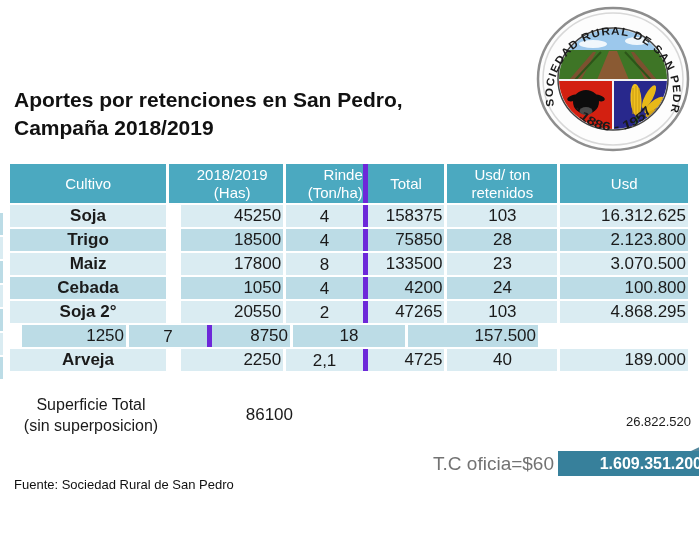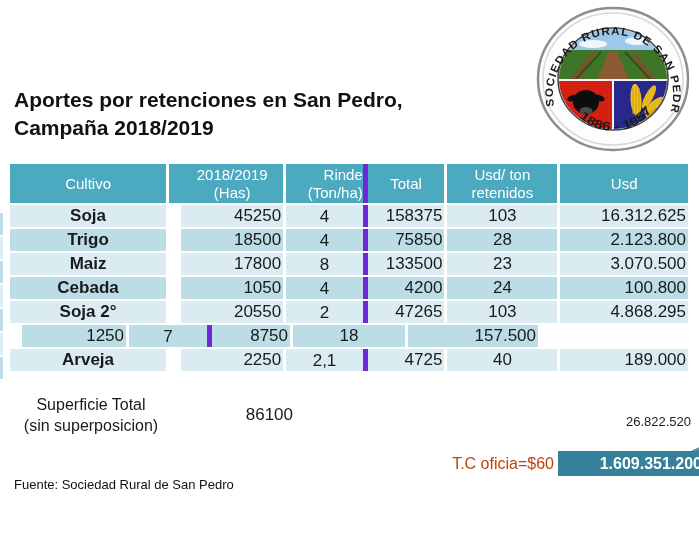--- a/index.html
+++ b/index.html
@@ -33,21 +33,21 @@
   .left-sliver{position:absolute;left:0;top:213px;width:3px;height:168px;
     background:repeating-linear-gradient(to bottom,
       var(--row-dark) 0 22px,#fff 22px 24px,var(--row-light) 24px 46px,#fff 46px 48px);}
 
   
   .summary-label{position:absolute;left:10px;top:394px;width:162px;text-align:center;font-size:16px;line-height:21px;}
   .summary-has{position:absolute;left:180px;top:394px;width:113px;height:42px;display:flex;align-items:center;justify-content:flex-end;font-size:17px;}
   .summary-usd{position:absolute;left:558px;top:394px;width:133px;height:36px;display:flex;align-items:center;justify-content:flex-end;font-size:13px;margin-top:9px;}
 
   
-  .tc-label{position:absolute;left:350px;top:451px;width:204px;height:25px;display:flex;align-items:center;justify-content:flex-end;font-size:16px;color:#c2410c;}
+  .tc-label{position:absolute;left:350px;top:451px;width:204px;height:25px;display:flex;align-items:center;justify-content:flex-end;font-size:19px;color:#737373;}
   .tc-box{position:absolute;left:558px;top:451px;width:144px;height:25px;background:var(--highlight-bg);
     color:#fff;font-weight:bold;font-size:16px;display:flex;align-items:center;justify-content:flex-end;
     padding-right:0;box-sizing:border-box;}
   .tc-notch{position:absolute;right:0;top:-5px;width:0;height:0;
     border-right:11px solid #55899e;border-top:5px solid transparent;}
 
   .fuente{position:absolute;left:14px;top:477px;font-size:13px;color:#111;}
 </style>
 </head>
 <body style="--header-bg: #4ba9c0; --row-dark: #bcdce6; --row-light: #daecf2; --highlight-bg: #37809b;">

